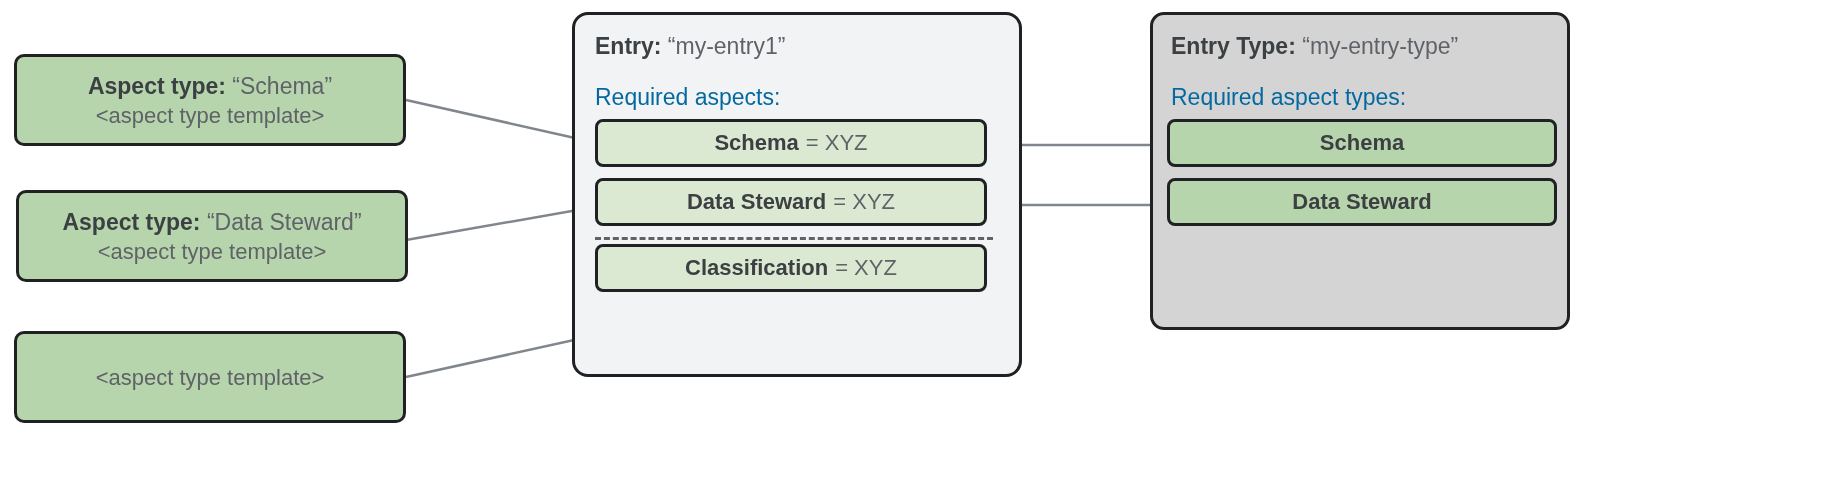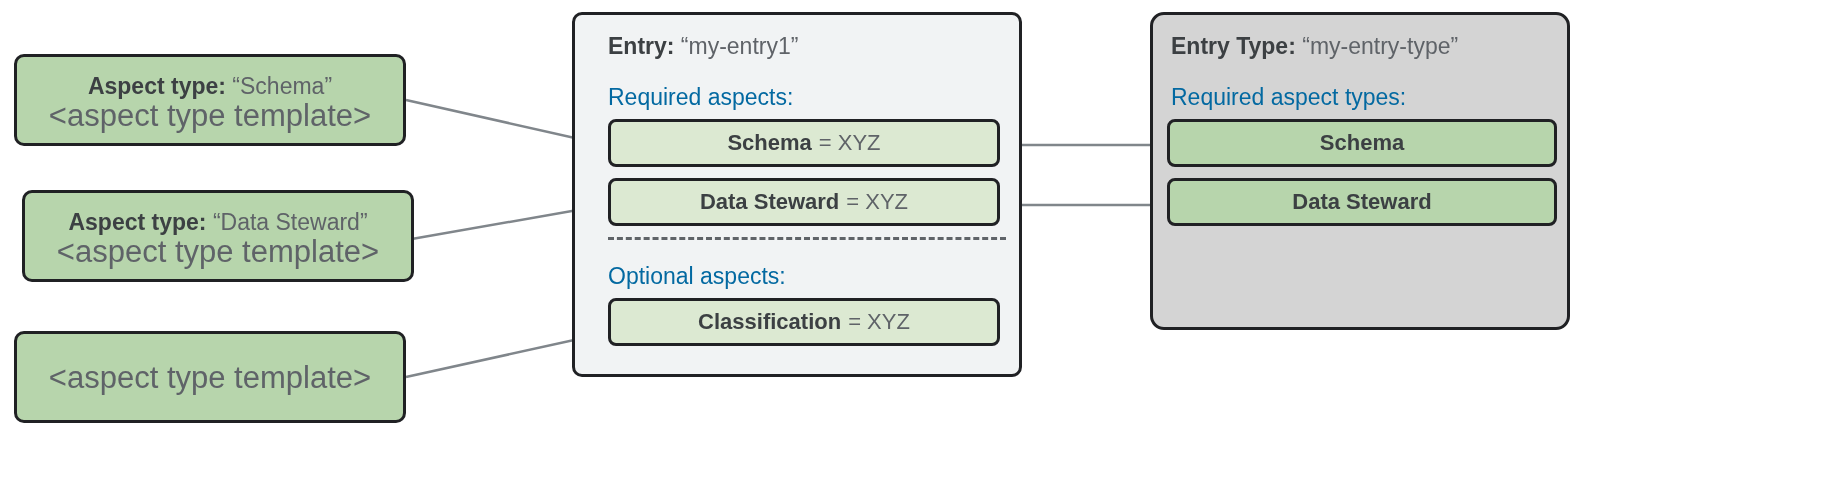--- a/index.html
+++ b/index.html
@@ -54,42 +54,42 @@
   .aspect-type-box .atb-title b {
     font-weight: bold;
     color: #3c4043;
   }
   .aspect-type-box .atb-title span.q {
     font-weight: normal;
     color: #5f6368;
   }
   .aspect-type-box .atb-template {
     margin-top: 1px;
-    font-size: 31px;
+    font-size: 22px;
     line-height: 28px;
     color: #5f6368;
     white-space: nowrap;
   }
   #aspect-box-0 { left: 14px; top: 54px; }
-  #aspect-box-1 { left: 22px; top: 190px; }
+  #aspect-box-1 { left: 16px; top: 190px; }
   #aspect-box-2 { left: 14px; top: 331px; }
 
   
   #entry-panel {
     position: absolute;
     box-sizing: border-box;
     left: 572px;
     top: 12px;
     width: 450px;
     height: 365px;
     background: #f1f3f4;
     border: 3px solid #202124;
-    border-radius: 10px;
+    border-radius: 16px;
     z-index: 2;
-    padding: 16px 22px 0 33px;
+    padding: 16px 22px 0 20px;
   }
   .panel-title {
     font-size: 23px;
     line-height: 30px;
     color: #3c4043;
     white-space: nowrap;
   }
   .panel-title b { font-weight: bold; }
   .panel-title span.q { color: #5f6368; font-weight: normal; }
 
@@ -214,21 +214,20 @@
       <span>= XYZ</span>
     </div>
 
     <div class="aspect-chip">
       <b>Data Steward</b>
       <span>= XYZ</span>
     </div>
 
     <div class="dashed-divider"></div>
 
-    <div class="section-label">Optional aspects:</div>
 
     <div class="aspect-chip">
       <b>Classification</b>
       <span>= XYZ</span>
     </div>
   </div>
 
   <div id="entry-type-panel">
     <div class="panel-title">
       <b>Entry Type:</b>

